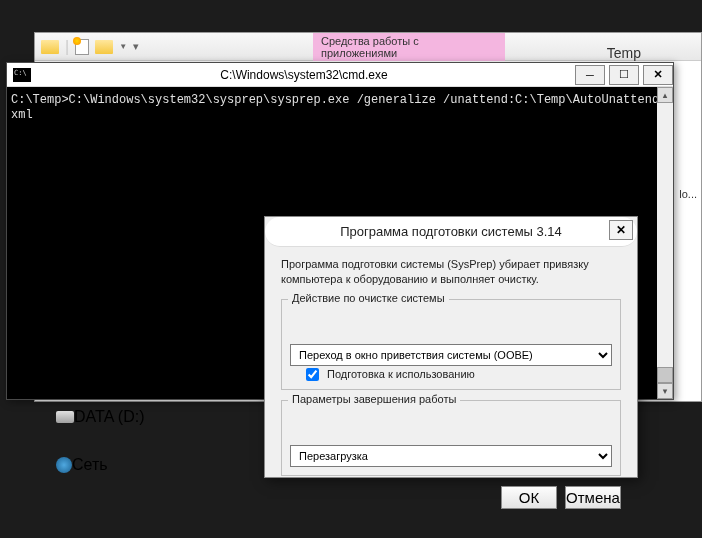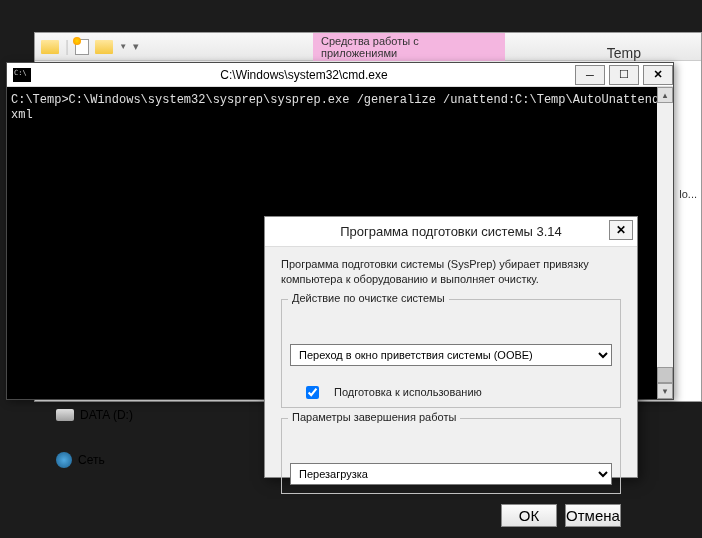--- a/index.html
+++ b/index.html
@@ -7,21 +7,21 @@
 
 
 .explorer { position: absolute; left: 34px; top: 32px; width: 668px; height: 370px; background: #fff; border: 1px solid #999; }
 .explorer-toolbar { height: 28px; background: linear-gradient(#f8f8f8,#e8e8e8); border-bottom: 1px solid #ccc; display: flex; align-items: center; padding: 0 6px; gap: 6px; }
 .folder-icon { width: 18px; height: 14px; background: linear-gradient(#ffe79c,#f5c842); border-radius: 1px; display: inline-block; }
 .new-icon { width: 14px; height: 16px; background: #fff; border: 1px solid #999; position: relative; }
 .new-icon::after { content: ""; position: absolute; top: -3px; left: -3px; width: 8px; height: 8px; background: radial-gradient(#ffd700,#ff8c00); border-radius: 50%; }
 .dropdown-arrow { font-size: 8px; color: #666; }
 .ribbon-tab { position: absolute; left: 278px; top: 0; width: 192px; height: 28px; background: #f4b6e0; color: #333; font-size: 11px; display: flex; align-items: center; justify-content: center; padding: 0 8px; }
 .explorer-title { position: absolute; right: 60px; top: 4px; font-size: 14px; color: #333; margin-top: 8px; }
-.tree-item { display: flex; align-items: center; gap: 6px; font-size: 12px; color: #000; padding: 4px 0; }
+.tree-item { display: flex; align-items: center; gap: 0; font-size: 16px; color: #000; padding: 4px 0; }
 .disk-icon { width: 18px; height: 12px; background: linear-gradient(#e0e0e0,#a0a0a0); border-radius: 2px; }
 .net-icon { width: 16px; height: 16px; background: radial-gradient(#4fa8e0,#1a5f8f); border-radius: 50%; position: relative; }
 .truncated { position: absolute; right: 4px; top: 155px; font-size: 11px; color: #333; }
 
 
 .cmd { position: absolute; left: 6px; top: 62px; width: 668px; height: 338px; background: #fff; border: 1px solid #4a4a4a; box-shadow: 2px 2px 8px rgba(0,0,0,0.4); }
 .cmd-titlebar { height: 24px; background: #fff; display: flex; align-items: center; border-bottom: 1px solid #ddd; }
 .cmd-icon { width: 18px; height: 14px; background: #000; margin: 0 6px; position: relative; }
 .cmd-icon::after { content: "C:\\"; color: #ccc; font-size: 7px; position: absolute; top: 1px; left: 1px; font-family: monospace; }
 .cmd-title { flex: 1; text-align: center; font-size: 12px; color: #000000; }
@@ -30,29 +30,29 @@
 .wbtn.close { font-weight: bold; }
 .cmd-body { position: absolute; top: 24px; left: 0; right: 0; bottom: 0; background: #000; padding: 6px 4px; }
 .cmd-text { color: #e0e0e0; font-family: "Consolas","Courier New",monospace; font-size: 12px; white-space: pre-wrap; word-break: break-all; line-height: 1.25; }
 .cmd-scroll { position: absolute; right: 0; top: 0; bottom: 0; width: 16px; background: #f0f0f0; }
 .cmd-scroll .sbtn { height: 16px; background: #e0e0e0; border: 1px solid #999; text-align: center; font-size: 9px; line-height: 14px; color: #555; }
 .cmd-scroll .thumb { position: absolute; bottom: 16px; left: 0; right: 0; height: 16px; background: #c8c8c8; border: 1px solid #999; }
 .cmd-scroll .sbtn.down { position: absolute; bottom: 0; left: 0; right: 0; }
 
 
 .sysprep { position: absolute; left: 264px; top: 216px; width: 374px; height: 262px; background: #f0f0f0; border: 1px solid #888; box-shadow: 3px 3px 12px rgba(0,0,0,0.5); }
-.sp-titlebar { height: 30px; background: #fff; border-bottom: 1px solid #ddd; display: flex; align-items: center; justify-content: center; position: relative; }
+.sp-titlebar { height: 30px; background: #fff; border-bottom: 1px solid #ddd; display: flex; align-items: center; justify-content: center; position: relative; border-radius: 15px; }
 .sp-title { font-size: 13px; color: #222; }
 .sp-close { position: absolute; right: 4px; top: 3px; width: 24px; height: 20px; border: 1px solid #888; background: #f4f4f4; display: flex; align-items: center; justify-content: center; font-size: 12px; font-weight: bold; cursor: pointer; }
 .sp-body { padding: 10px 16px 12px 16px; font-size: 11px; color: #222; }
 .sp-desc { line-height: 1.35; margin-bottom: 12px; }
 .sp-group { border: 1px solid #bfbfbf; padding: 10px 8px 8px 8px; margin-bottom: 10px; position: relative; }
 .sp-group-label { position: absolute; top: -8px; left: 6px; background: #f0f0f0; padding: 0 4px; font-size: 11px; }
 .sp-select { width: 100%; height: 22px; font-size: 11px; border: 1px solid #7a7a7a; background: #fff; padding: 0 4px; margin-top: 34px; }
-.sp-check { display: flex; align-items: center; gap: 15px; margin-top: 20px; padding-left: 16px; }
+.sp-check { display: flex; align-items: center; gap: 8px; margin-top: 2px; padding-left: 16px; }
 .sp-check input { width: 13px; height: 13px; }
 .sp-buttons { display: flex; justify-content: flex-end; gap: 8px; margin-top: 6px; }
 .sp-btn { width: 56px; height: 23px; font-size: 15px; border: 1px solid #8a8a8a; background: linear-gradient(#fdfdfd,#e4e4e4); cursor: pointer; }
 
 
 .tree { position: absolute; left: 56px; top: 404px; }
 .tree .tree-item { margin-bottom: 22px; }
 </style>
 </head>
 <body>

